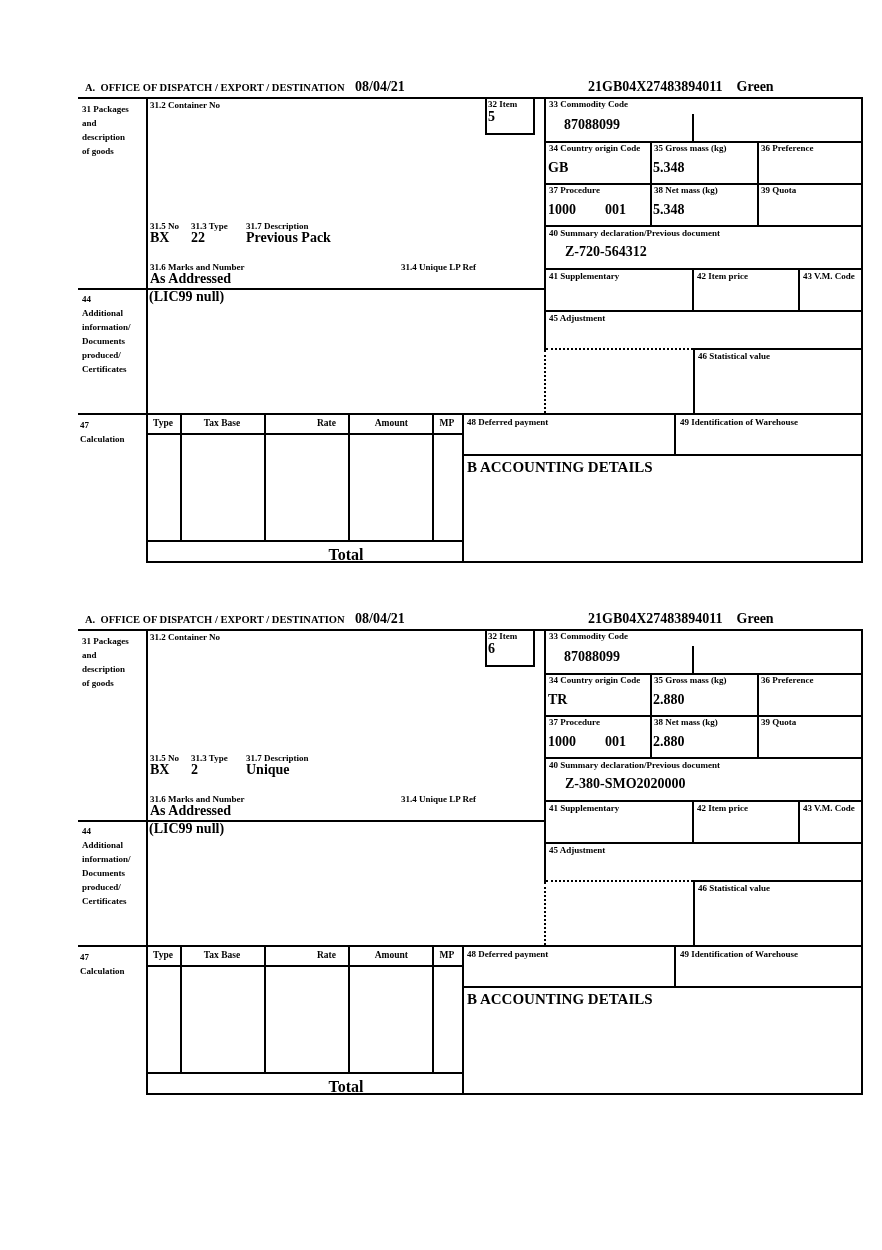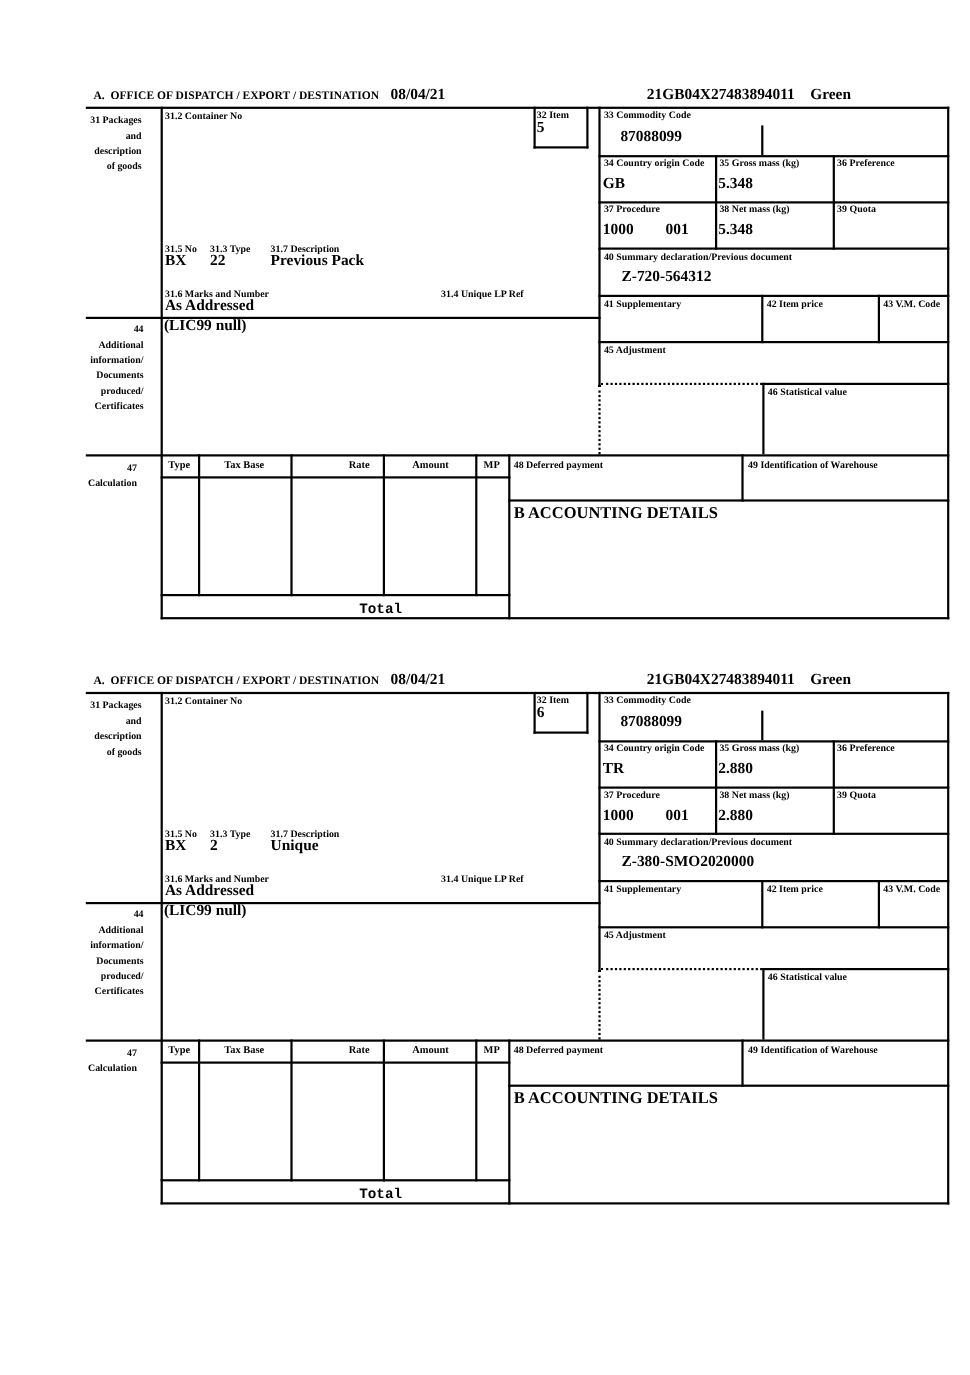--- a/index.html
+++ b/index.html
@@ -6,28 +6,28 @@
   .page { position:relative; width:882px; height:1250px; background:#ffffff; overflow:hidden;
           font-family:"Liberation Serif", serif; color:#000; font-weight:bold; }
   .block { position:absolute; left:78px; width:785px; height:485px; }
   .hl, .vl { position:absolute; background:#000; }
   .hl { height:2px; }
   .vl { width:2px; }
   .hl.dot { background:none; height:0; border-top:2px dotted #000; }
   .vl.dot { background:none; width:0; border-left:2px dotted #000; }
   .t { position:absolute; white-space:pre; line-height:1.06; }
   .lbl { font-size:9px; }
-  .multi { line-height:14px;text-align:right; }
+  .multi { line-height:14px; }
   .val { font-size:14px; }
   .hdr { font-size:10.5px; }
   .hdrB { font-size:15px; }
   .cell { position:absolute; font-size:9.5px; white-space:pre; }
   .ctr { text-align:center; }
   .rt { text-align:right; padding-right:10px; box-sizing:border-box; }
-  .totalcell { font-size:13px;font-family:Liberation Mono, monospace; }
+  .totalcell { font-size:16px; }
 </style>
 </head>
 <body>
 
 <div class="page">
 
   <section class="block" style="top:80px">
     <div class="t hdr" style="left:7px;top:2px">A.  OFFICE OF DISPATCH / EXPORT / DESTINATION</div>
     <div class="t val" style="left:277px;top:0px">08/04/21</div>
     <div class="t val" style="left:510px;top:0px"><span>21GB04X27483894011</span><span style="margin-left:14px">Green</span></div>

